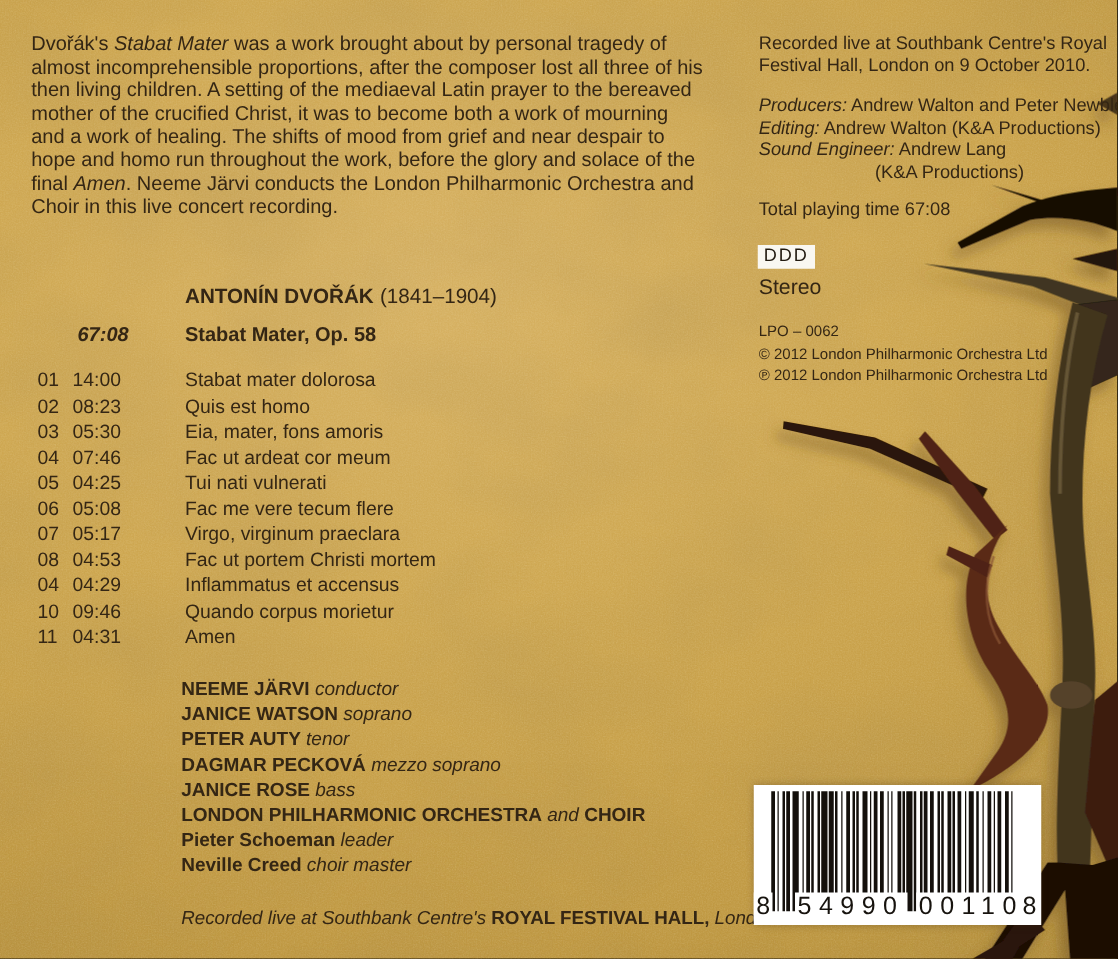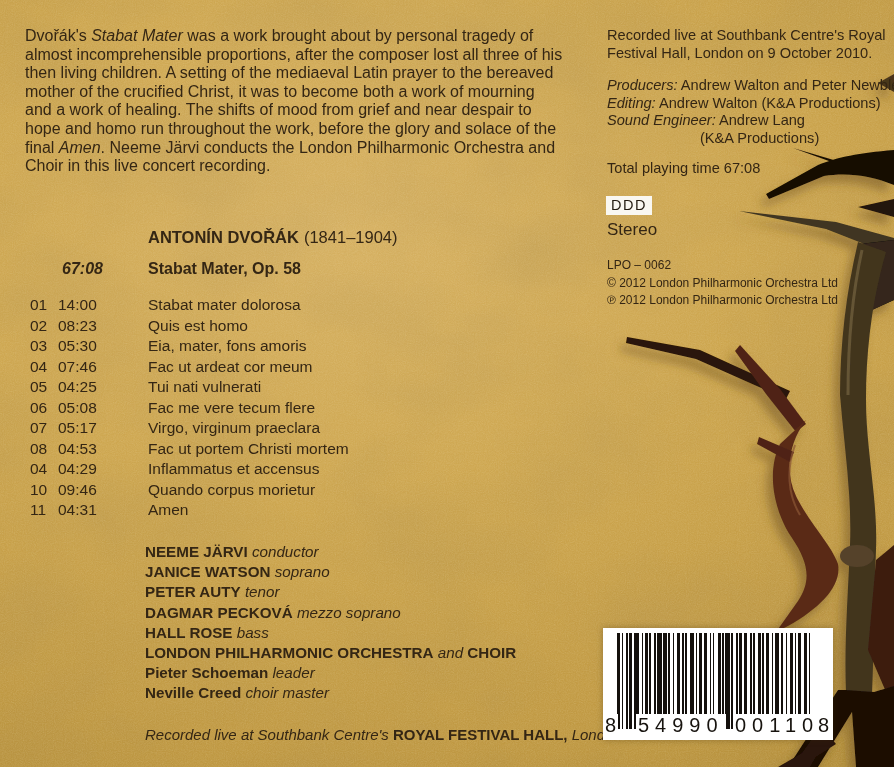--- a/index.html
+++ b/index.html
@@ -201,21 +201,21 @@
         <span class="ttime">04:31</span>
         <span class="ttitle">Amen</span>
       </div>
     </div>
 
   <div class="performers" id="performers">
       <div class="prow"><span class="sg-b">NEEME JÄRVI</span><span class="sg-r"> </span><span class="sg-i">conductor</span></div>
       <div class="prow"><span class="sg-b">JANICE WATSON</span><span class="sg-r"> </span><span class="sg-i">soprano</span></div>
       <div class="prow"><span class="sg-b">PETER AUTY</span><span class="sg-r"> </span><span class="sg-i">tenor</span></div>
       <div class="prow"><span class="sg-b">DAGMAR PECKOVÁ</span><span class="sg-r"> </span><span class="sg-i">mezzo soprano</span></div>
-      <div class="prow"><span class="sg-b">HALL ROSE</span><span class="sg-r"> </span><span class="sg-i">bass</span></div>
+      <div class="prow"><span class="sg-b">JANICE ROSE</span><span class="sg-r"> </span><span class="sg-i">bass</span></div>
       <div class="prow"><span class="sg-b">LONDON PHILHARMONIC ORCHESTRA</span><span class="sg-i"> and </span><span class="sg-b">CHOIR</span></div>
       <div class="prow"><span class="sg-b">Pieter Schoeman</span><span class="sg-r"> </span><span class="sg-i">leader</span></div>
       <div class="prow"><span class="sg-b">Neville Creed</span><span class="sg-r"> </span><span class="sg-i">choir master</span></div>
     </div>
 
   <div class="footer" id="footer"><span class="sg-i">Recorded live at Southbank Centre's </span><span class="sg-b">ROYAL FESTIVAL HALL,</span><span class="sg-r"> </span><span class="sg-i">London</span></div>
 
   <div class="barcode">
     <div class="bars" id="bars">
         <div class="bar" style="width: 3.1px; margin-right: 1.55px;"></div>

